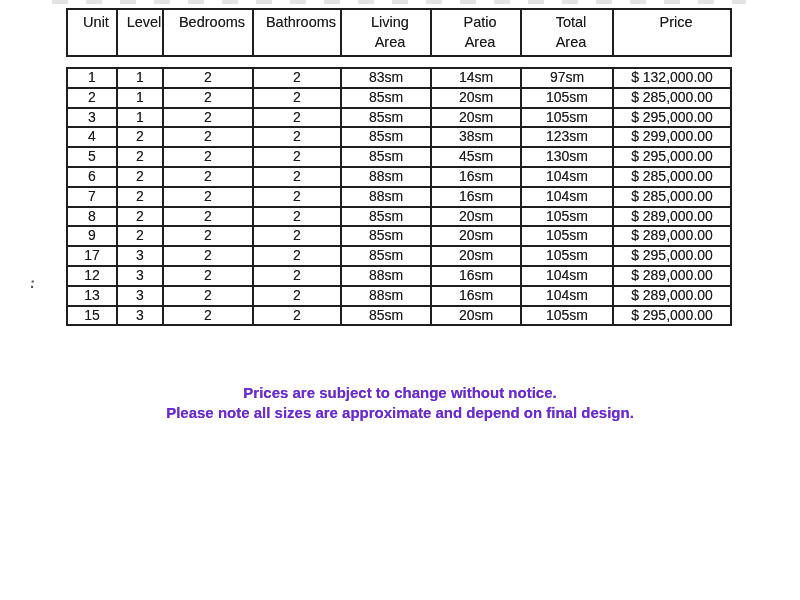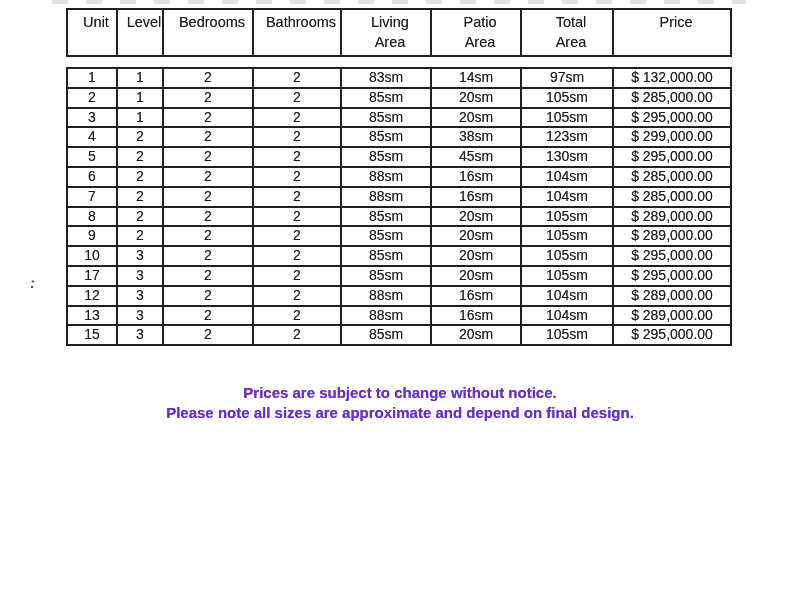--- a/index.html
+++ b/index.html
@@ -197,30 +197,20 @@
           <td>9</td>
           <td>2</td>
           <td>2</td>
           <td>2</td>
           <td>85sm</td>
           <td>20sm</td>
           <td>105sm</td>
           <td>$ 289,000.00</td>
         </tr>
         <tr>
-          <td>10</td>
-          <td>3</td>
-          <td>2</td>
-          <td>2</td>
-          <td>85sm</td>
-          <td>20sm</td>
-          <td>105sm</td>
-          <td>$ 295,000.00</td>
-        </tr>
-        <tr>
           <td>17</td>
           <td>3</td>
           <td>2</td>
           <td>2</td>
           <td>85sm</td>
           <td>20sm</td>
           <td>105sm</td>
           <td>$ 295,000.00</td>
         </tr>
         <tr>

